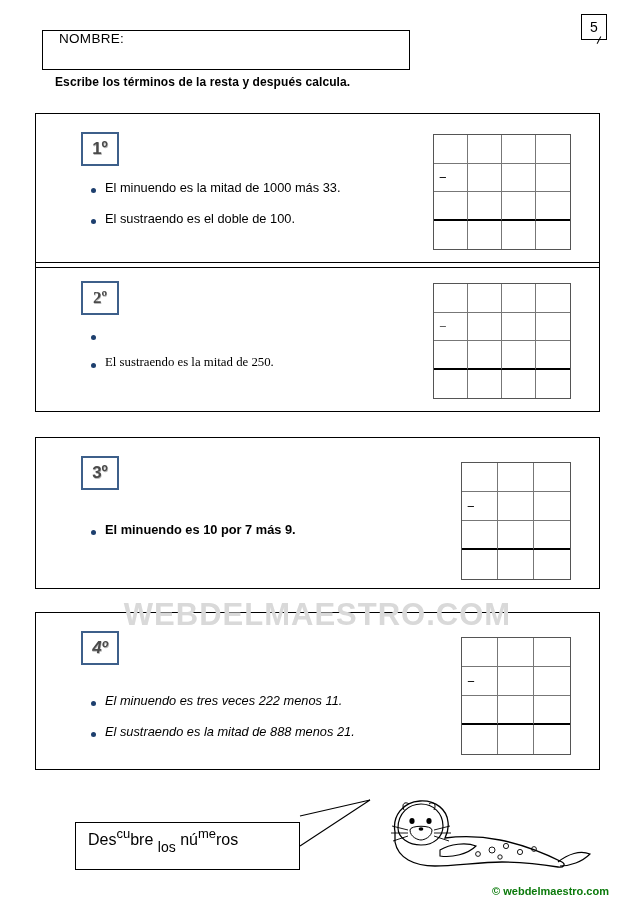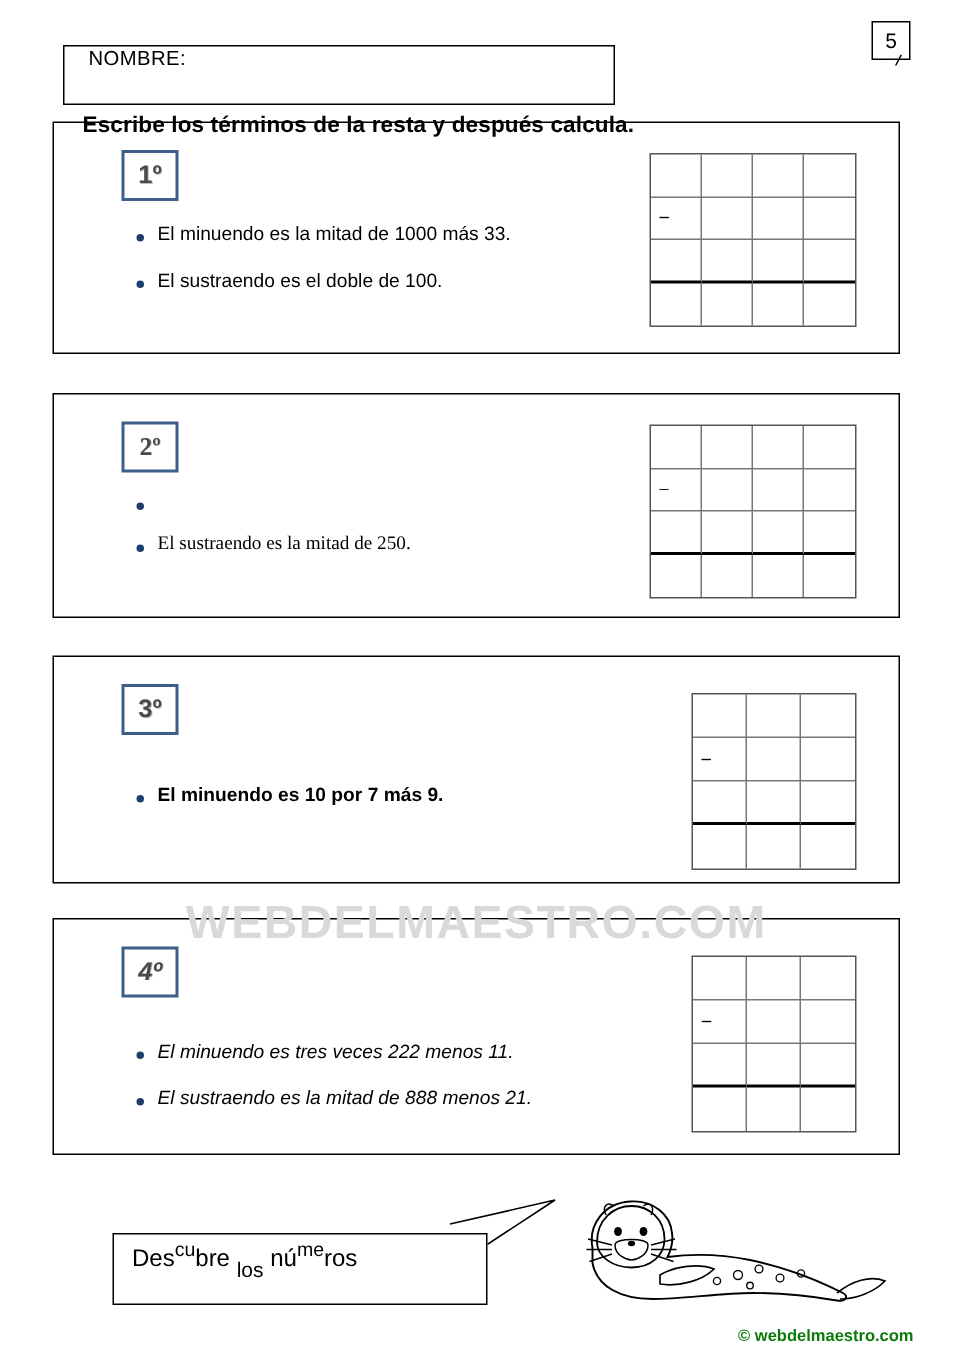--- a/index.html
+++ b/index.html
@@ -58,35 +58,35 @@
     width: 8px;
     height: 8px;
     border-left: 1px solid #000;
     transform: rotate(28deg);
   }
 
   .instruction {
     position: absolute;
     left: 55px;
     top: 75px;
-    font-size: 15px;
+    font-size: 12px;
     font-weight: bold;
     letter-spacing: 0.1px;
   }
 
   
   .exercise {
     position: absolute;
     left: 35px;
     width: 565px;
     border: 1px solid #000;
     box-sizing: border-box;
     background: transparent;
   }
-  .ex1 { top: 81px;  height: 155px; padding-left: 32px; }
+  .ex1 { top: 113px;  height: 155px; padding-left: 32px; }
   .ex2 { top: 262px; height: 150px; font-family: Liberation Serif, serif; }
   .ex3 { top: 437px; height: 152px; }
   .ex4 { top: 612px; height: 158px; font-style: italic; }
 
   .num-badge {
     position: absolute;
     left: 45px;
     top: 18px;
     width: 38px;
     height: 34px;
@@ -172,21 +172,21 @@
     position: absolute;
     left: 0;
     top: 780px;
     width: 635px;
     height: 100px;
   }
   .speech-box {
     position: absolute;
     left: 75px;
     top: 42px;
-    width: 250px;
+    width: 225px;
     height: 48px;
     border: 1px solid #000;
     box-sizing: border-box;
     background: #fff;
   }
   .speech-text {
     position: absolute;
     left: 12px;
     top: 8px;
     font-size: 16px;

